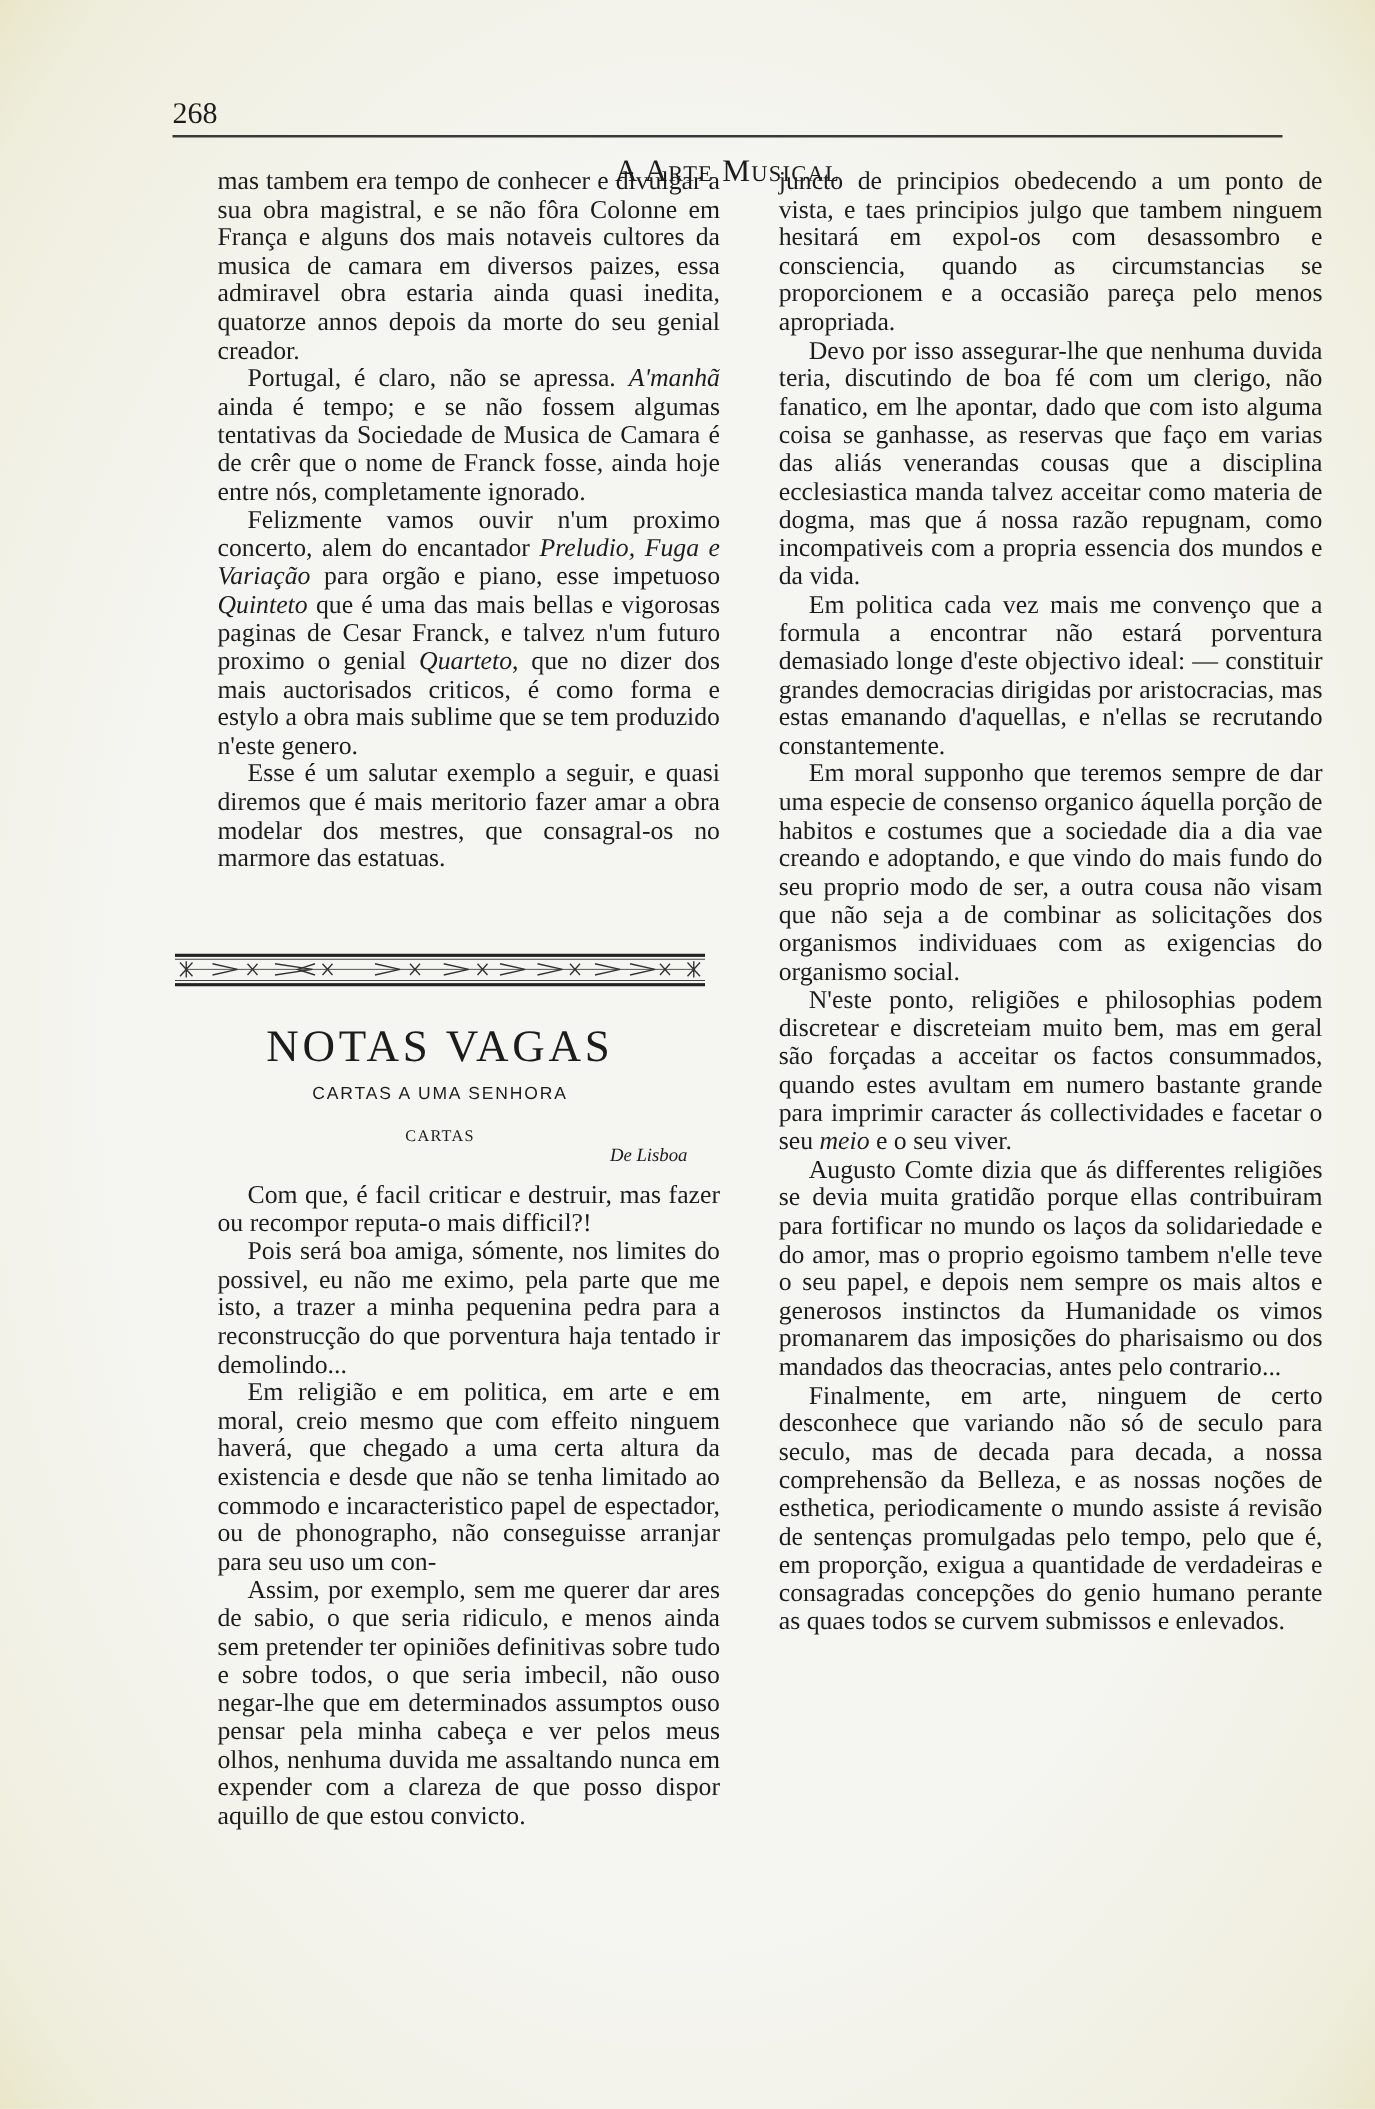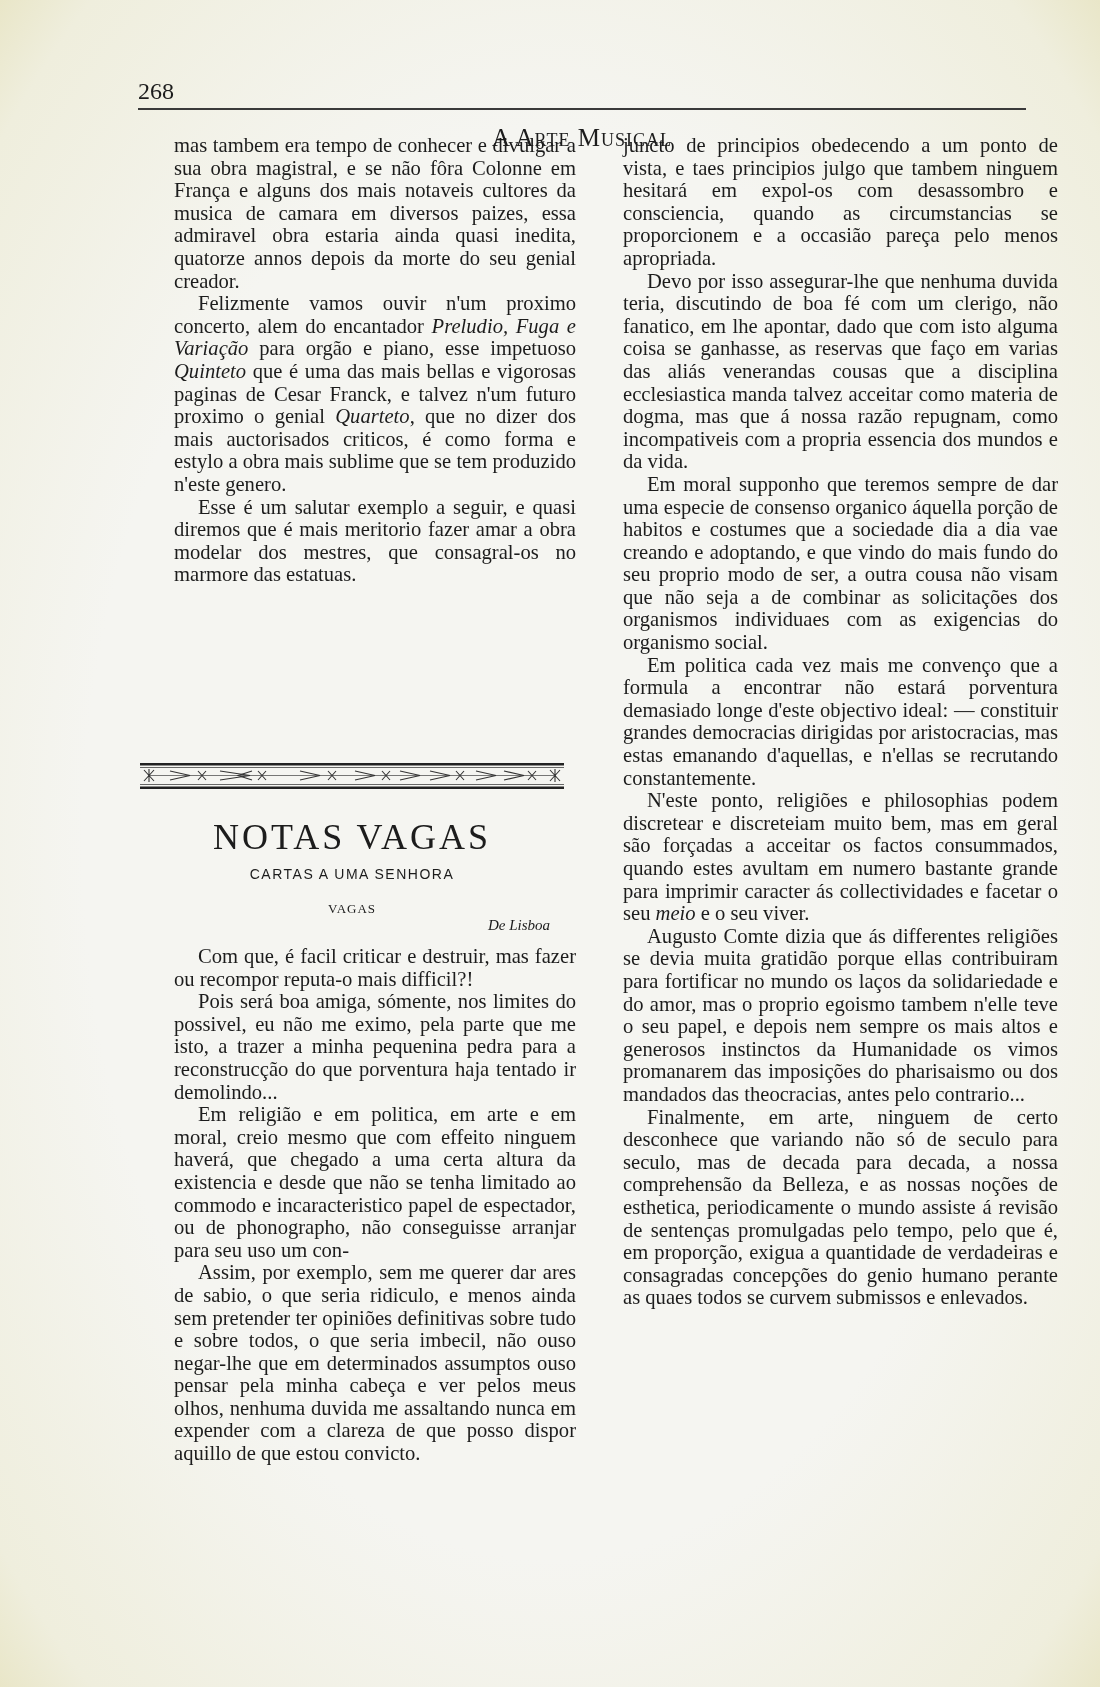--- a/index.html
+++ b/index.html
@@ -67,20 +67,21 @@
 <div class="page">
 
   <div class="header">
     <span class="page-number">268</span>
     <div class="running-title">A Arte Musical</div>
   </div>
   <div class="header-rule"></div>
 
   <div class="col col-left">
     <p class="noindent">mas tambem era tempo de conhecer e divulgar a sua obra magistral, e se não fôra Colonne em França e alguns dos mais notaveis cultores da musica de camara em diversos paizes, essa admiravel obra estaria ainda quasi inedita, quatorze annos depois da morte do seu genial creador.</p>
+    <p><span>Portugal, é claro, não se apressa. </span><i>A'manhã</i><span> ainda é tempo; e se não fossem algumas tentativas da Sociedade de Musica de Camara é de crêr que o nome de Franck fosse, ainda hoje entre nós, completamente ignorado.</span></p>
     <p><span>Felizmente vamos ouvir n'um proximo concerto, alem do encantador </span><i>Prelud</i><i>io, </i><i>Fuga e Variação</i><span> para orgão e piano, esse impetuoso </span><i>Quinteto</i><span> que é uma das mais bellas e vigorosas paginas de Cesar Franck, e talvez n'um futuro proximo o genial </span><i>Quarteto</i><span>, que no dizer dos mais auctorisados criticos, é como forma e estylo a obra mais sublime que se tem produzido n'este genero.</span></p>
     <p>Esse é um salutar exemplo a seguir, e quasi diremos que é mais meritorio fazer amar a obra modelar dos mestres, que consagral-os no marmore das estatuas.</p>
   </div>
 
   <svg class="ornament" viewBox="0 0 424 28" preserveAspectRatio="none">
     <rect x="0" y="1" width="424" height="2.5" fill="#222"></rect>
     <rect x="0" y="5" width="424" height="0.8" fill="#444"></rect>
     <rect x="0" y="22" width="424" height="0.8" fill="#444"></rect>
     <rect x="0" y="24.5" width="424" height="2.5" fill="#222"></rect>
     <line x1="8" y1="13.5" x2="416" y2="13.5" stroke="#555" stroke-width="0.8"></line>
@@ -100,33 +101,33 @@
         <path d="M290 9 L310 13.5 L290 18"></path>
       <path d="M316 9 L324 18 M316 18 L324 9"></path>
         <path d="M336 9 L356 13.5 L336 18"></path>
       <path d="M364 9 L384 13.5 L364 18"></path>
         <path d="M388 9 L396 18 M388 18 L396 9"></path>
     </g>
   </svg>
 
   <div class="section-title">NOTAS VAGAS</div>
   <div class="section-sub">CARTAS A UMA SENHORA</div>
-  <div class="letter-num">VAGAS</div>
+  <div class="letter-num">CARTAS</div>
   <div class="dateline">De Lisboa</div>
 
   <div class="col col-left-2">
     <p>Com que, é facil criticar e destruir, mas fazer ou recompor reputa-o mais difficil?!</p>
     <p>Pois será boa amiga, sómente, nos limites do possivel, eu não me eximo, pela parte que me isto, a trazer a minha pequenina pedra para a reconstrucção do que porventura haja tentado ir demolindo...</p>
     <p>Em religião e em politica, em arte e em moral, creio mesmo que com effeito ninguem haverá, que chegado a uma certa altura da existencia e desde que não se tenha limitado ao commodo e incaracteristico papel de espectador, ou de phonographo, não conseguisse arranjar para seu uso um con-</p>
     <p>Assim, por exemplo, sem me querer dar ares de sabio, o que seria ridiculo, e menos ainda sem pretender ter opiniões definitivas sobre tudo e sobre todos, o que seria imbecil, não ouso negar-lhe que em determinados assumptos ouso pensar pela minha cabeça e ver pelos meus olhos, nenhuma duvida me assaltando nunca em expender com a clareza de que posso dispor aquillo de que estou convicto.</p>
   </div>
 
   <div class="col col-right">
     <p class="noindent">juncto de principios obedecendo a um ponto de vista, e taes principios julgo que tambem ninguem hesitará em expol-os com desassombro e consciencia, quando as circumstancias se proporcionem e a occasião pareça pelo menos apropriada.</p>
     <p>Devo por isso assegurar-lhe que nenhuma duvida teria, discutindo de boa fé com um clerigo, não fanatico, em lhe apontar, dado que com isto alguma coisa se ganhasse, as reservas que faço em varias das aliás venerandas cousas que a disciplina ecclesiastica manda talvez acceitar como materia de dogma, mas que á nossa razão repugnam, como incompativeis com a propria essencia dos mundos e da vida.</p>
+    <p>Em politica cada vez mais me convenço que a formula a encontrar não estará porventura demasiado longe d'este objectivo ideal: — constituir grandes democracias dirigidas por aristocracias, mas estas emanando d'aquellas, e n'ellas se recrutando constantemente.</p>
     <p>Em moral supponho que teremos sempre de dar uma especie de consenso organico áquella porção de habitos e costumes que a sociedade dia a dia vae creando e adoptando, e que vindo do mais fundo do seu proprio modo de ser, a outra cousa não visam que não seja a de combinar as solicitações dos organismos individuaes com as exigencias do organismo social.</p>
-    <p>Em politica cada vez mais me convenço que a formula a encontrar não estará porventura demasiado longe d'este objectivo ideal: — constituir grandes democracias dirigidas por aristocracias, mas estas emanando d'aquellas, e n'ellas se recrutando constantemente.</p>
     <p><span>N'este ponto, religiões e philosophias podem discretear e discreteiam muito bem, mas em geral são forçadas a acceitar os factos consummados, quando estes avultam em numero bastante grande para imprimir caracter ás collectividades e facetar o seu </span><i>meio</i><span> e o seu viver.</span></p>
     <p>Augusto Comte dizia que ás differentes religiões se devia muita gratidão porque ellas contribuiram para fortificar no mundo os laços da solidariedade e do amor, mas o proprio egoismo tambem n'elle teve o seu papel, e depois nem sempre os mais altos e generosos instinctos da Humanidade os vimos promanarem das imposições do pharisaismo ou dos mandados das theocracias, antes pelo contrario...</p>
     <p>Finalmente, em arte, ninguem de certo desconhece que variando não só de seculo para seculo, mas de decada para decada, a nossa comprehensão da Belleza, e as nossas noções de esthetica, periodicamente o mundo assiste á revisão de sentenças promulgadas pelo tempo, pelo que é, em proporção, exigua a quantidade de verdadeiras e consagradas concepções do genio humano perante as quaes todos se curvem submissos e enlevados.</p>
   </div>
 
 </div>
 
 </body></html>

